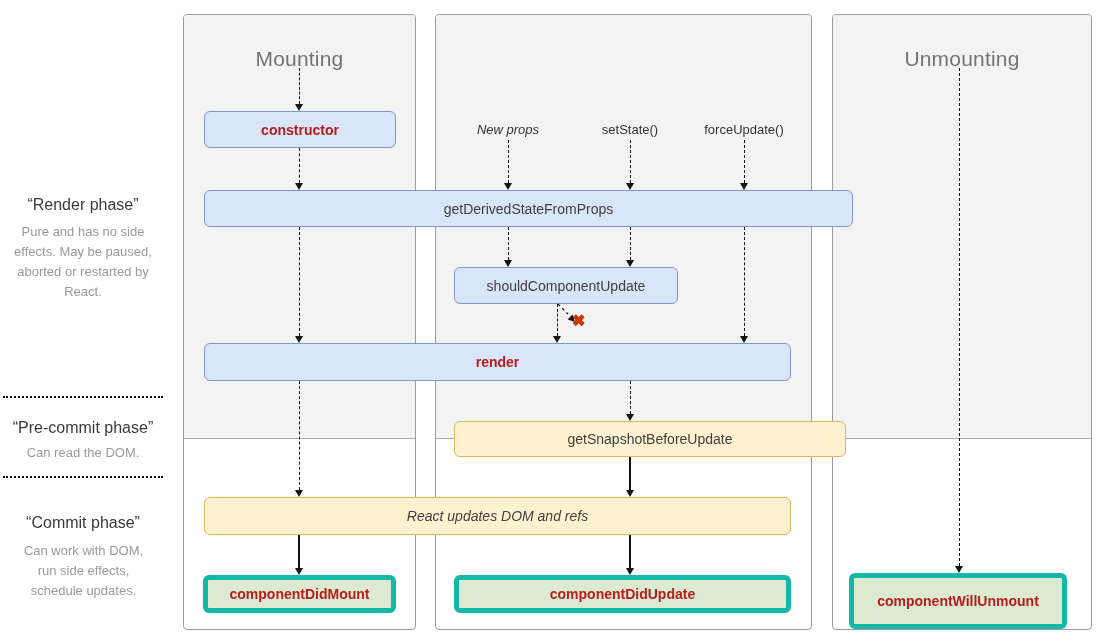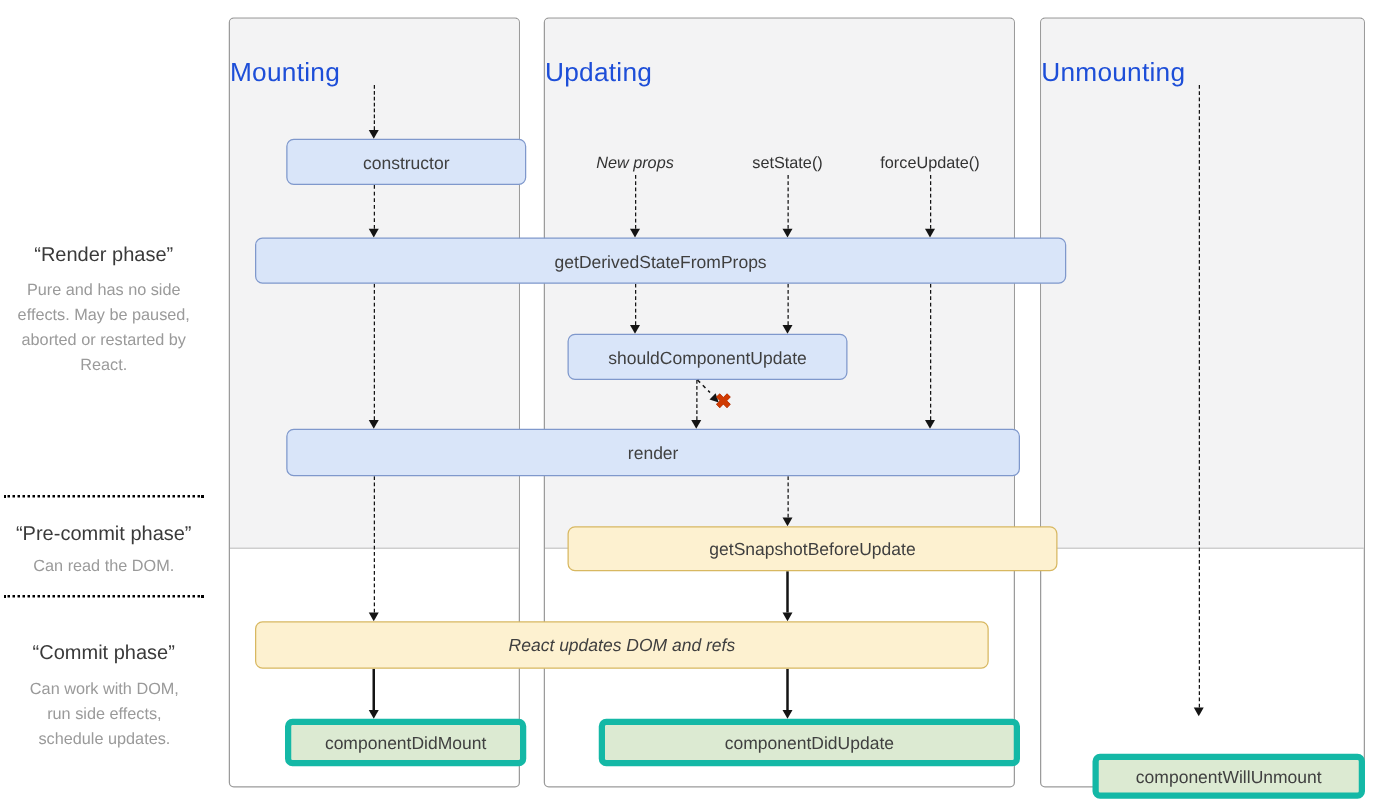--- a/index.html
+++ b/index.html
@@ -4,29 +4,29 @@
 <style>
   html,body{margin:0;padding:0;background:#fff;}
   #stage{
     position:relative;width:1099px;height:644px;background:#fff;overflow:hidden;
     font-family:"Liberation Sans",sans-serif;color:#222;
   }
   
   .panel{position:absolute;top:14px;height:614px;background:#fff;border:1px solid #9b9b9b;border-radius:4px;}
   .panel .shade{position:absolute;left:0;right:0;top:0;height:423px;background:#f3f3f4;
     border-bottom:1px solid #ababab;border-radius:3px 3px 0 0;}
-  .panel .col-title{position:absolute;left:0;right:0;top:32px;
-    font-size:21px;color:#1d4ed8;letter-spacing:.2px;}
+  .panel .col-title{position:absolute;left:0;right:0;top:32px;text-align:center;
+    font-size:21px;color:#737373;letter-spacing:.2px;}
   
   .node{position:absolute;display:flex;align-items:center;justify-content:center;
     font-size:14px;border-radius:6px;box-sizing:border-box;z-index:5;}
   .node.blue{background:#d9e5f9;border:1px solid #7f98cc;color:#3f3f3f;}
   .node.yellow{background:#fdf1d0;border:1px solid #d8b861;color:#3f3f3f;}
   .node.green{background:#dcead2;border:5px solid #14b8a6;color:#141414;}
-  .node.bold{font-weight:normal;color:#404040;margin-left:25px;}
+  .node.bold{font-weight:bold;color:#b91c1c;}
   .node.italic{font-style:italic;}
   
   .trigger{position:absolute;top:122px;width:140px;text-align:center;font-size:13px;color:#333;z-index:5;}
   .trigger.italic{font-style:italic;}
   
   .varrow{position:absolute;width:0;z-index:4;}
   .varrow .line{display:block;height:calc(100% - 7px);border-left:1px dashed #141414;margin-left:-.5px;}
   .varrow.solid .line{border-left:2px solid #141414;margin-left:-1px;}
   .varrow .head{position:absolute;bottom:0;left:-4.5px;width:0;height:0;
     border-left:4.5px solid transparent;border-right:4.5px solid transparent;border-top:7px solid #141414;}
@@ -43,21 +43,20 @@
 <body>
 
 <div id="stage">
 
   <div class="panel" style="left:183px;width:231px;">
     <div class="shade"></div>
     <div class="col-title">Mounting</div>
   </div>
   <div class="panel" style="left:435px;width:375px;">
     <div class="shade"></div>
-    <div class="col-title">Updating</div>
   </div>
   <div class="panel" style="left:832px;width:258px;">
     <div class="shade"></div>
     <div class="col-title">Unmounting</div>
   </div>
 
   <div class="phase-title" style="top:196px;">“Render phase”</div>
   <div class="phase-desc" style="left:8px;top:222px;width:150px;text-align:center;">Pure and has no side effects. May be paused, aborted or restarted by React.</div>
 
   <div class="dotline" style="top:396px;"></div>
@@ -148,15 +147,15 @@
     </div>
 
   <div class="node blue bold" style="left:204px;top:111px;width:192px;height:37px;">constructor</div>
   <div class="node blue" style="left:204px;top:190px;width:649px;height:37px;">getDerivedStateFromProps</div>
   <div class="node blue bold" style="left:204px;top:343px;width:587px;height:38px;">render</div>
   <div class="node blue" style="left:454px;top:267px;width:224px;height:37px;">shouldComponentUpdate</div>
   <div class="node yellow" style="left:454px;top:421px;width:392px;height:36px;">getSnapshotBeforeUpdate</div>
   <div class="node yellow italic" style="left:204px;top:497px;width:587px;height:38px;">React updates DOM and refs</div>
   <div class="node green bold" style="left:203px;top:575px;width:193px;height:38px;">componentDidMount</div>
   <div class="node green bold" style="left:454px;top:575px;width:337px;height:38px;">componentDidUpdate</div>
-  <div class="node green bold" style="left:849px;top:603px;width:218px;height:36px;">componentWillUnmount</div>
+  <div class="node green bold" style="left:849px;top:573px;width:218px;height:56px;">componentWillUnmount</div>
 
 </div>
 
 </body></html>

